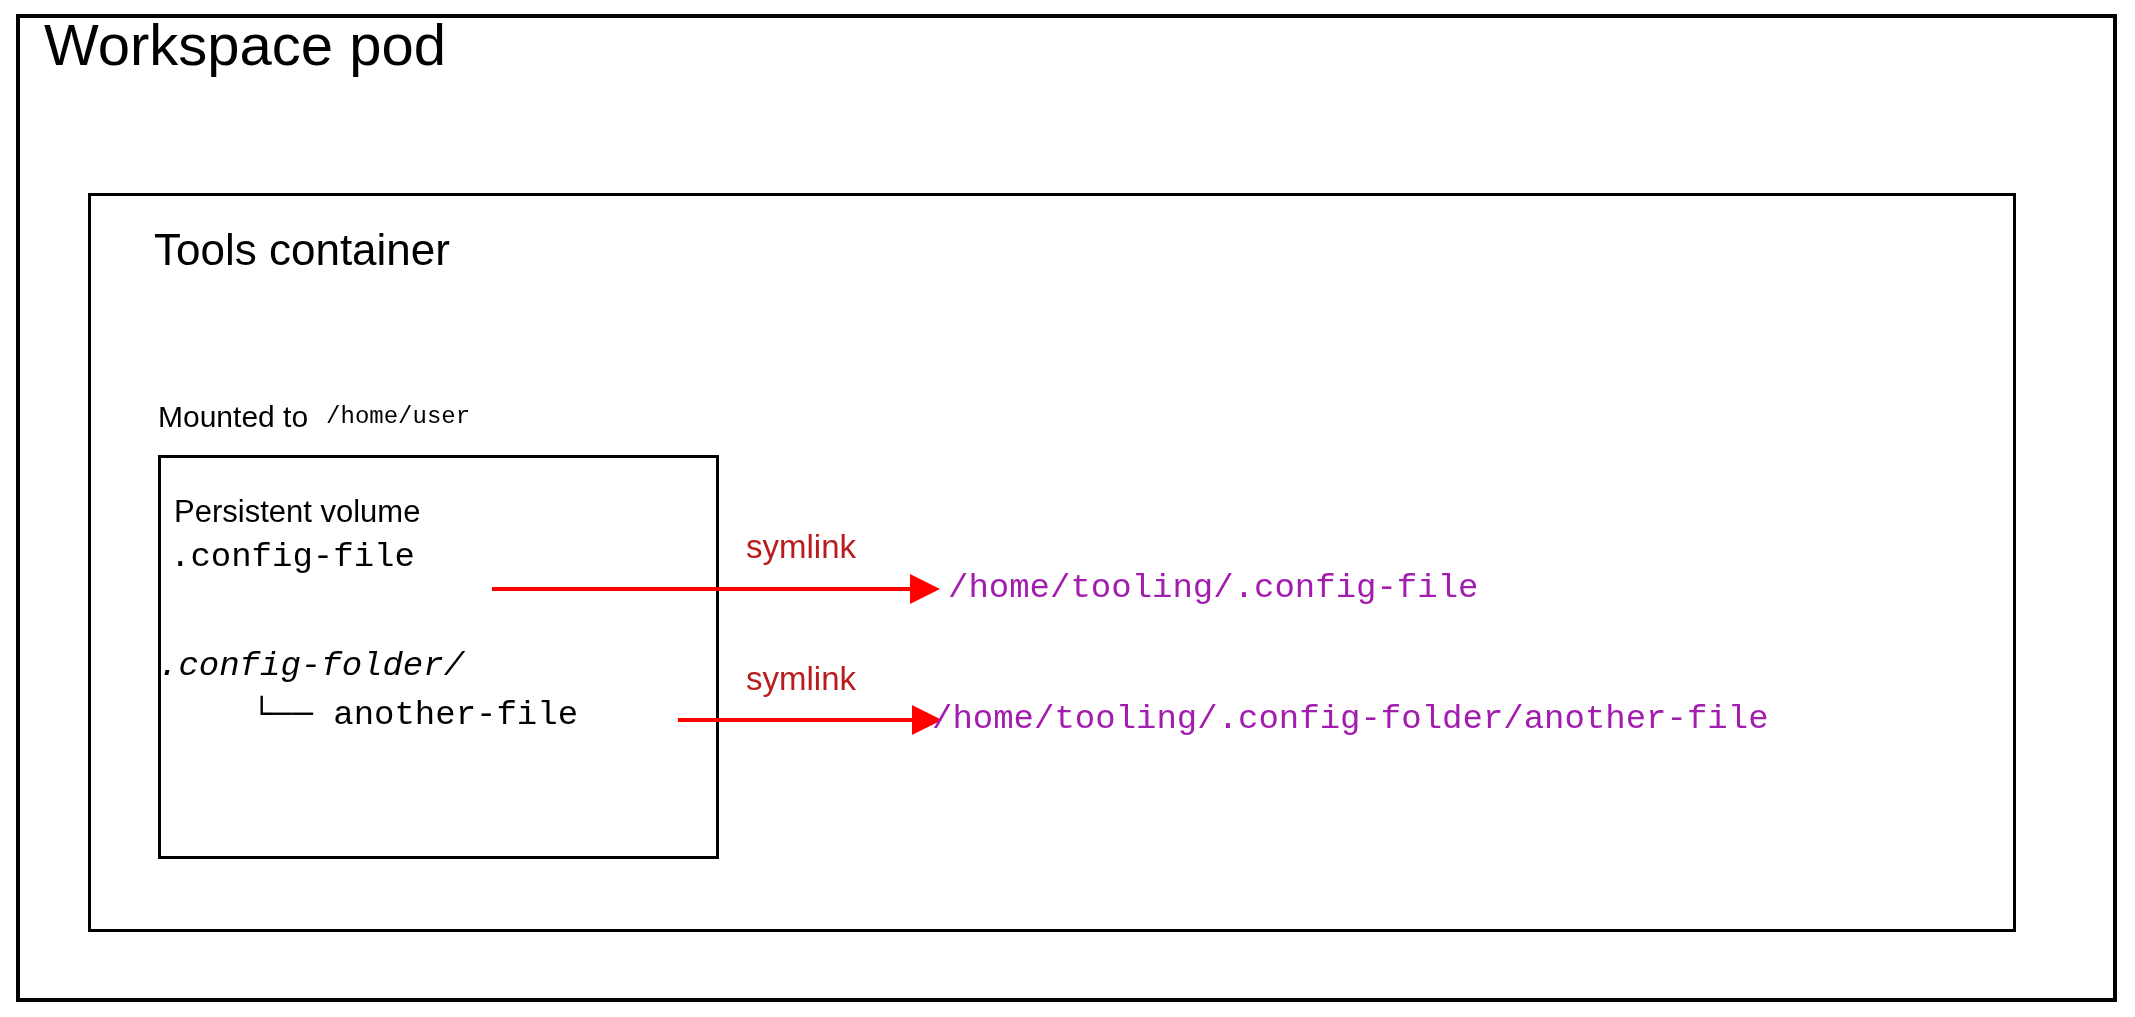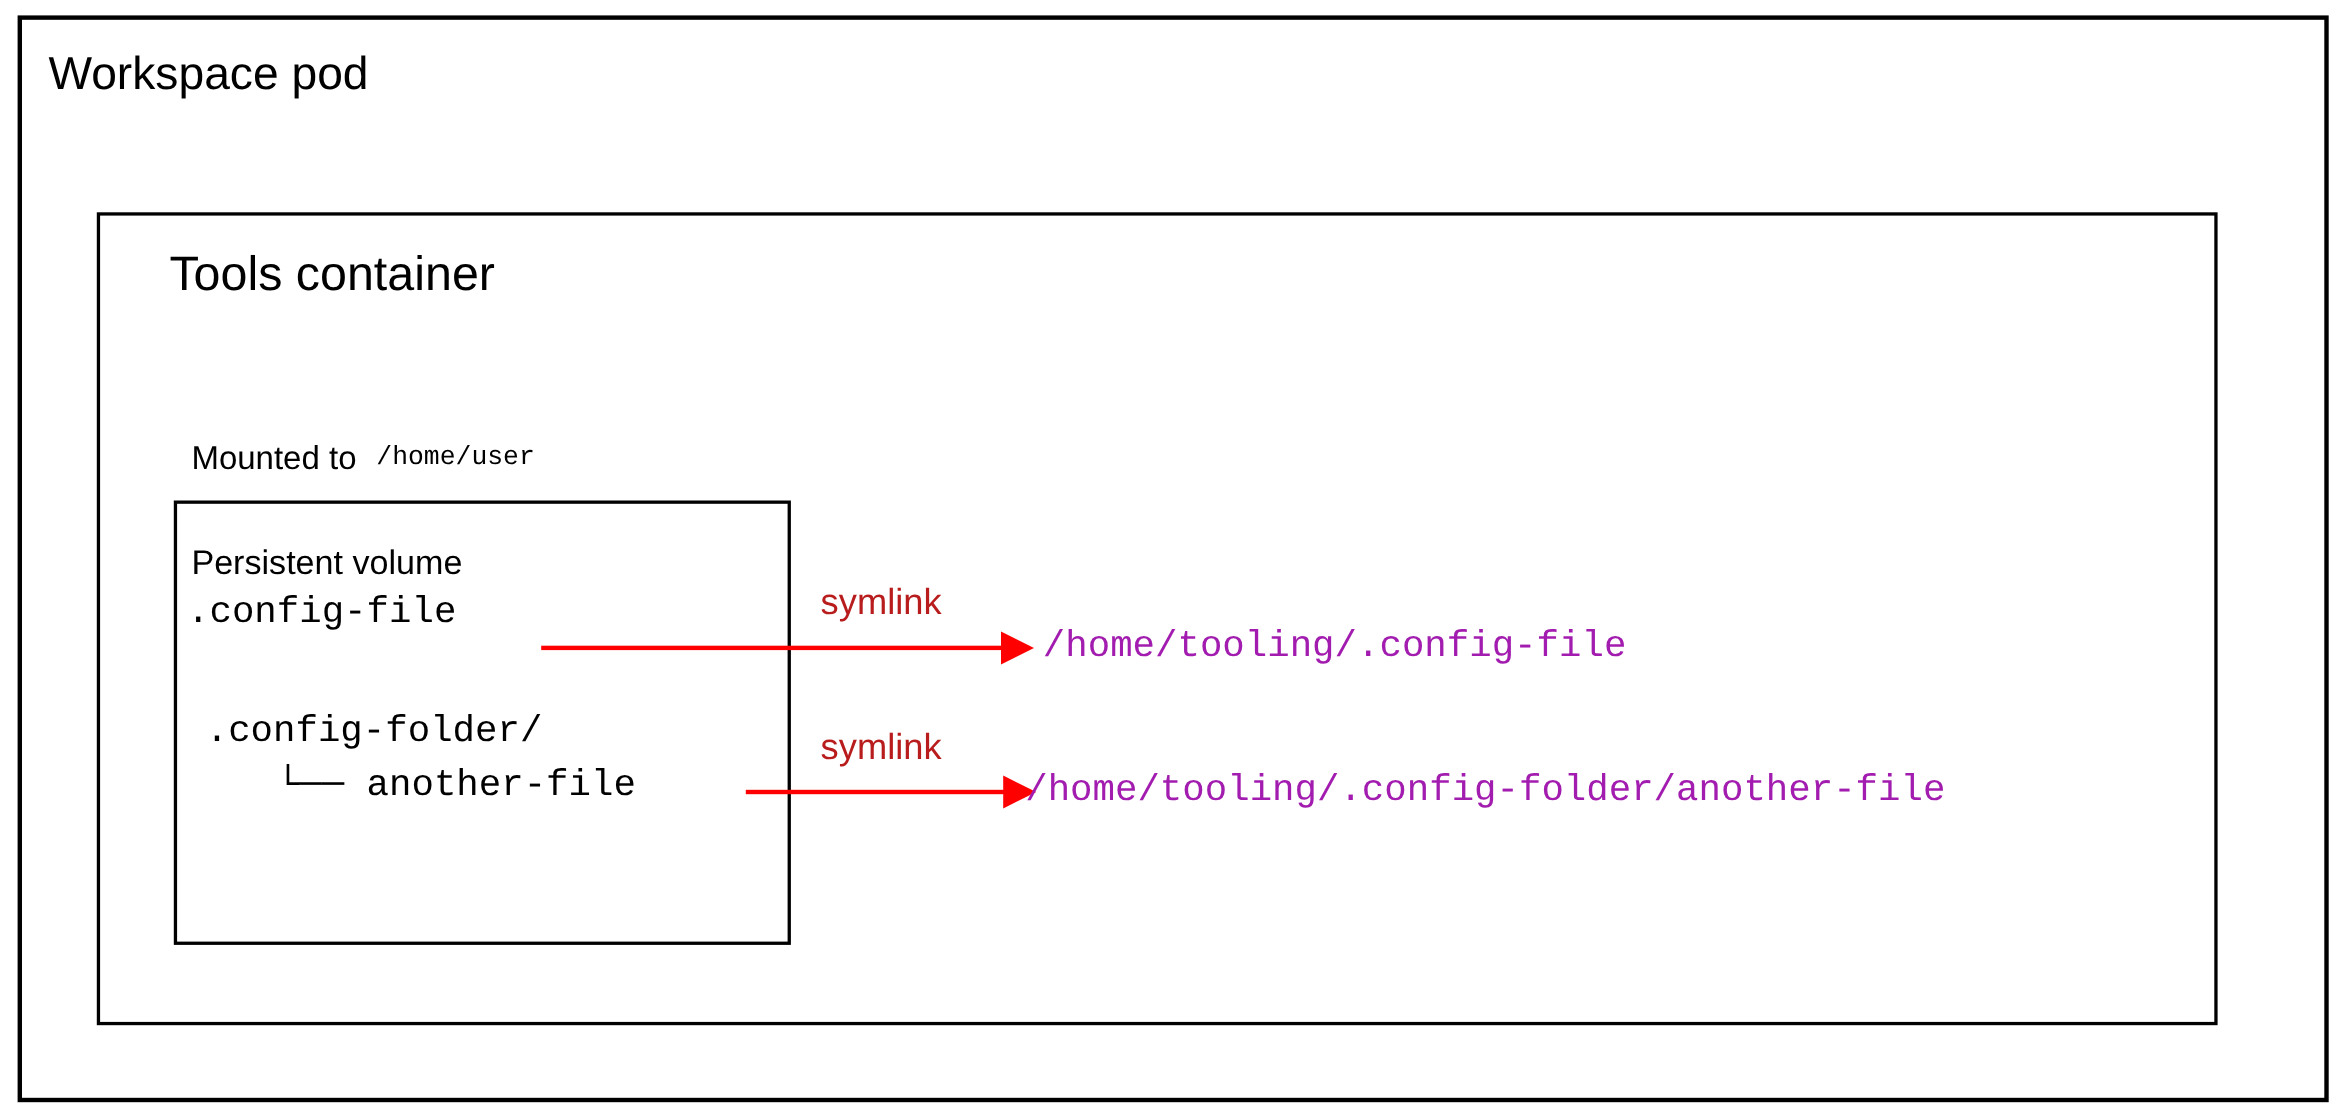--- a/index.html
+++ b/index.html
@@ -23,22 +23,22 @@
     top: 14px;
     width: 2101px;
     height: 988px;
     border: 4px solid #000000;
     box-sizing: border-box;
     background: #ffffff;
   }
   .pod-title {
     position: absolute;
     left: 44px;
-    top: 40px;
-    font-size: 42px;
+    top: 18px;
+    font-size: 58px;
     line-height: 54px;
     white-space: nowrap;
   }
 
   
   .tools-box {
     position: absolute;
     left: 88px;
     top: 193px;
     width: 1928px;
@@ -60,21 +60,20 @@
   
   .mount-caption {
     position: absolute;
     left: 158px;
     top: 398px;
     font-size: 30px;
     line-height: 38px;
     white-space: nowrap;
     display: flex;
     align-items: center;
-    margin-left: 16px;
   }
   .mount-caption .mount-label {
     font-family: "Liberation Sans", sans-serif;
   }
   .mount-caption .mount-path {
     font-family: "Liberation Mono", monospace;
     margin-left: 18px;
     font-size: 24px;
   }
 
@@ -100,21 +99,21 @@
 
   
   .file-entry {
     position: absolute;
     font-family: "Liberation Mono", monospace;
     font-size: 34px;
     line-height: 42px;
     white-space: pre;
   }
   .entry-config-file   { left: 170px; top: 536px; }
-  .entry-config-folder { left: 187px; top: 645px; }
+  .entry-config-folder { left: 158px; top: 645px; font-style: italic; }
   .entry-another-file  { left: 170px; top: 694px; }
 
   
   .sym-line {
     position: absolute;
     height: 4px;
     background: #ff0000;
   }
   .sym-head {
     position: absolute;

